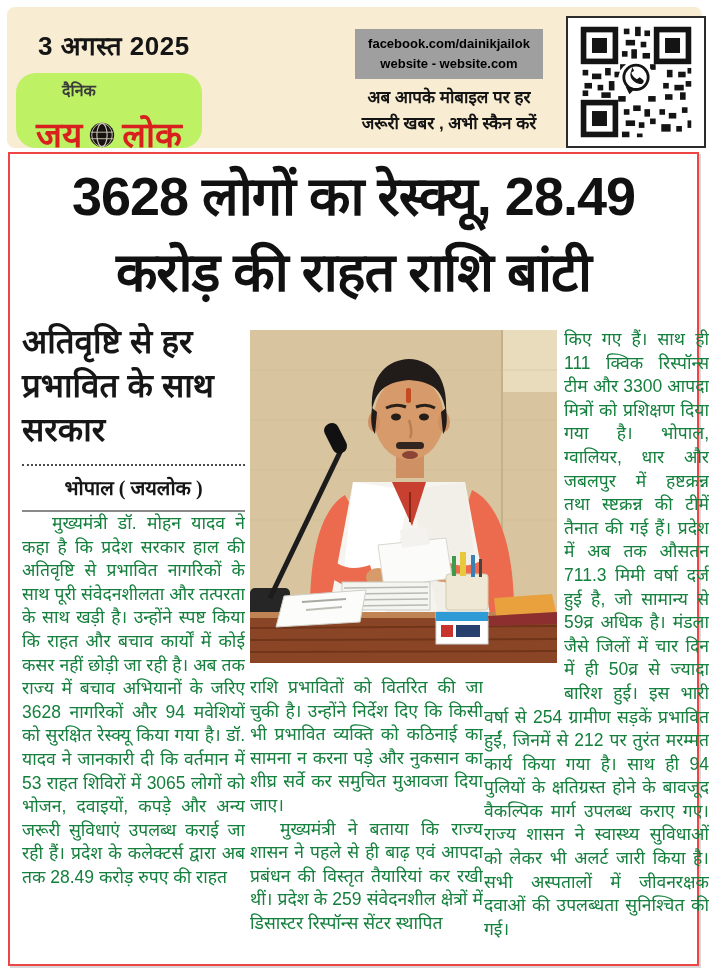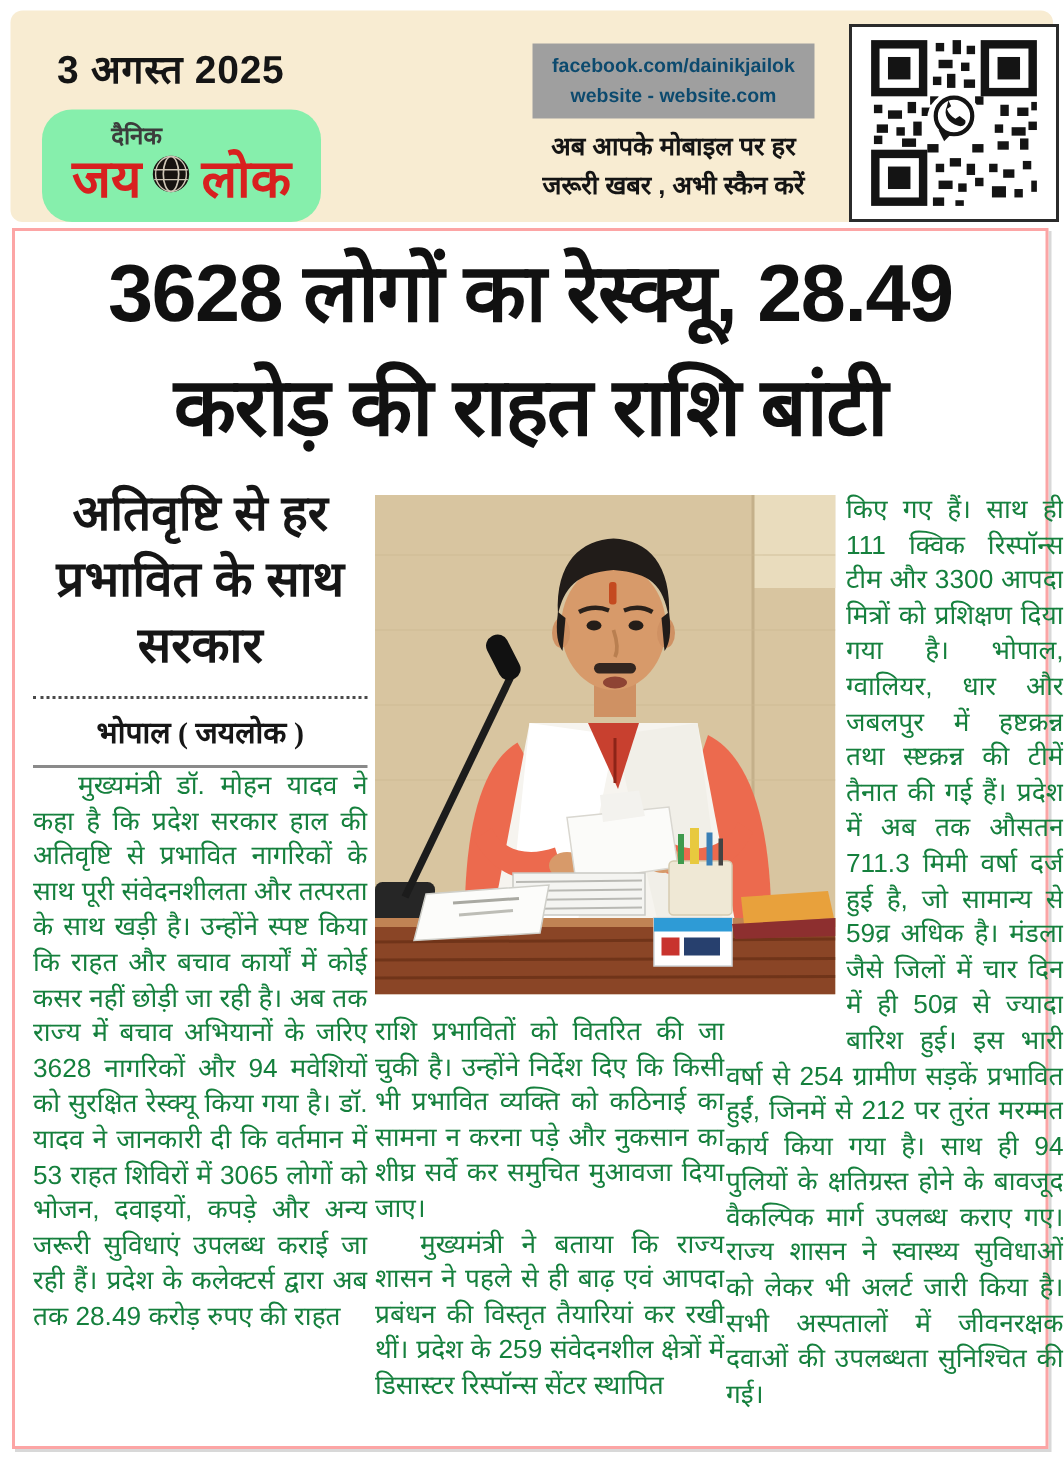--- a/index.html
+++ b/index.html
@@ -3,41 +3,41 @@
 <meta charset="utf-8">
 <style>
   html,body{margin:0;padding:0;background:#ffffff;}
   .page{position:relative;width:709px;height:978px;background:#ffffff;overflow:hidden;
         font-family:"Liberation Sans",sans-serif;color:#1b1b1b;border-radius:16px;}
 
   
   .masthead{position:absolute;left:7px;top:7px;width:695px;height:141px;
             background:#f8ecd2;border-radius:8px;}
   .mh-date{position:absolute;left:31px;top:20px;font-size:26px;font-weight:800;color:#151515;letter-spacing:.5px;}
-  .logo-card{position:absolute;left:21px;top:66px;width:186px;height:75px;background:#86efac;
+  .logo-card{position:absolute;left:9px;top:66px;width:186px;height:75px;background:#bef264;
              border-radius:20px;text-align:center;}
   .logo-top{font-size:16px;font-weight:700;color:#3c3c3c;margin-top:6px;margin-left:-60px;}
-  .logo-main{display:flex;align-items:flex-start;justify-content:center;gap:6px;margin-top:1px;}
+  .logo-main{display:flex;align-items:center;justify-content:center;gap:6px;margin-top:16px;}
   .logo-word{font-size:35px;font-weight:800;color:#d8201f;line-height:36px;}
   .globe{width:28px;height:28px;flex:0 0 auto;}
   .social-box{position:absolute;left:348px;top:22px;width:188px;height:50px;background:#9f9f9f;
-              color:#0c4a6e;text-align:center;font-weight:700;font-size:13px;line-height:20px;padding-top:5px;box-sizing:border-box;}
+              color:#000000;text-align:center;font-weight:700;font-size:13px;line-height:20px;padding-top:5px;box-sizing:border-box;}
   .scan-text{position:absolute;left:336px;top:78px;width:212px;text-align:center;
              font-size:17px;line-height:26px;font-weight:800;color:#141414;}
   .qr-box{position:absolute;left:559px;top:9px;width:140px;height:132px;background:#ffffff;
           border:2px solid #2b2b2b;box-sizing:border-box;display:flex;align-items:center;justify-content:center;}
 
   
   .article-box{position:absolute;left:8px;top:152px;width:691px;height:814px;background:#ffffff;
-               border:2px solid #fca5a5;box-sizing:border-box;box-shadow:2px 2px 0 #d8d8d8;}
+               border:2px solid #ef4444;box-sizing:border-box;box-shadow:2px 2px 0 #d8d8d8;}
   .headline{position:absolute;left:0;right:0;top:4px;text-align:center;font-weight:800;color:#111111;
             font-size:54px;line-height:76px;letter-spacing:-1px;white-space:nowrap;}
 
   .col-left{position:absolute;left:12px;top:166px;width:223px;}
-  .subhead{font-size:33px;line-height:44px;font-weight:700;color:#161616;text-align:center;}
+  .subhead{font-size:33px;line-height:44px;font-weight:700;color:#161616;}
   .rule-dotted{border-top:2px dotted #4a4a4a;margin-top:12px;}
   .dateline{text-align:center;font-size:20px;font-weight:700;padding:8px 0 9px 0;color:#161616;font-family:Liberation Serif, serif;}
   .rule-solid{border-top:2px solid #8a8a8a;}
 
   .body-text{font-size:17.5px;line-height:23.6px;text-align:justify;color:#15803d;}
   .body-text p{margin:0;}
   .indent{text-indent:30px;}
   .col-left .body-text{height:428px;overflow:hidden;}
 
   .photo{position:absolute;left:240px;top:176px;width:307px;height:333px;}

